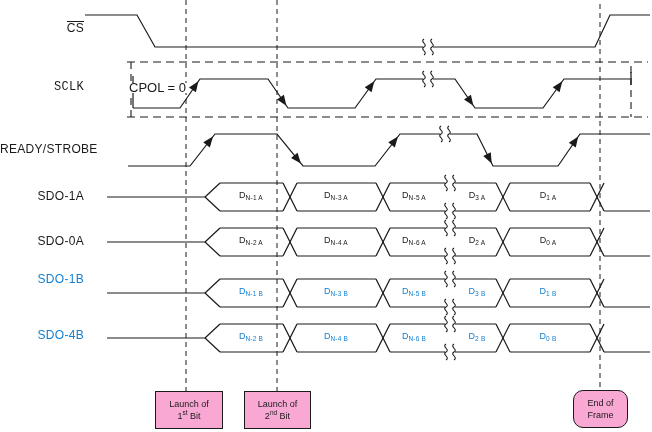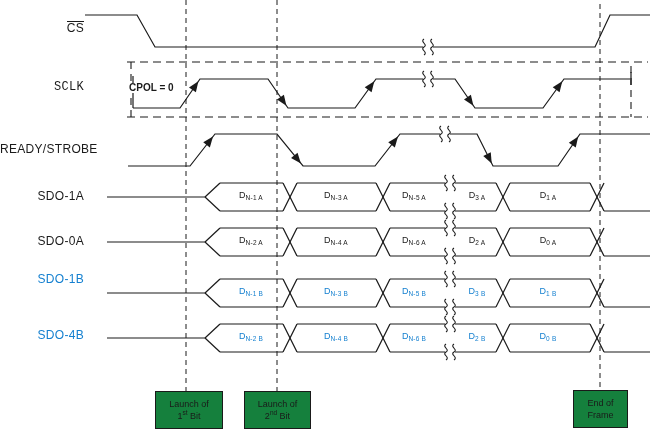--- a/index.html
+++ b/index.html
@@ -7,23 +7,23 @@
          font-family:"Liberation Sans",sans-serif;overflow:hidden;}
   .stage svg{position:absolute;left:0;top:0;}
   .slabel{position:absolute;left:0;width:84px;text-align:right;font-size:12px;
           letter-spacing:.3px;color:#1a1a1a;line-height:11px;white-space:nowrap;}
   .slabel.blue{color:var(--blue);}
   .over{display:inline-block;border-top:1.2px solid #1a1a1a;padding-top:1px;}
   .dlab{position:absolute;transform:translate(-50%,-55%);font-size:9px;color:#1a1a1a;
         white-space:nowrap;line-height:10px;}
   .dlab sub{font-size:6.5px;vertical-align:-2.5px;letter-spacing:.2px;}
   .dlab.blue{color:var(--blue);}
-  .cpol{position:absolute;left:128px;top:83px;font-size:10px;color:#1a1a1a;
-        background:#fff;padding:0 1px;line-height:10px;font-weight:bold;}
-  .abox{position:absolute;border:1.2px solid #1a1a1a;background:#15803d;display:flex;
+  .cpol{position:absolute;left:128px;top:83px;font-size:13px;color:#1a1a1a;
+        background:#fff;padding:0 1px;line-height:10px;}
+  .abox{position:absolute;border:1.2px solid #1a1a1a;background:#f9a8d4;display:flex;
         flex-direction:column;align-items:center;justify-content:center;
         font-size:9px;line-height:12px;text-align:center;color:#1a1a1a;}
   .abox sup{font-size:6.5px;line-height:0;}
 </style>
 </head>
 <body>
 
 <div class="stage">
   <svg id="wave-svg" width="652" height="432" viewBox="0 0 652 432">
       <line x1="127" y1="62" x2="648" y2="62" stroke="#1a1a1a" stroke-width="1.1" stroke-dasharray="8 5"></line>
@@ -196,18 +196,18 @@
     </div>
   <div id="boxes-layer">
       <div class="abox" style="left: 155px; top: 391px; width: 66px; height: 36px;">
         <div>Launch of</div>
         <div>1<sup>st</sup> Bit</div>
       </div>
       <div class="abox" style="left: 244px; top: 391px; width: 65px; height: 36px;">
         <div>Launch of</div>
         <div>2<sup>nd</sup> Bit</div>
       </div>
-      <div class="abox" style="left: 573px; top: 390px; width: 53px; height: 36px;">
+      <div class="abox" style="left: 573px; top: 390px; width: 53px; height: 36px; border-radius: 10px;">
         <div>End of</div>
         <div>Frame</div>
       </div>
     </div>
 </div>
 
 </body></html>

